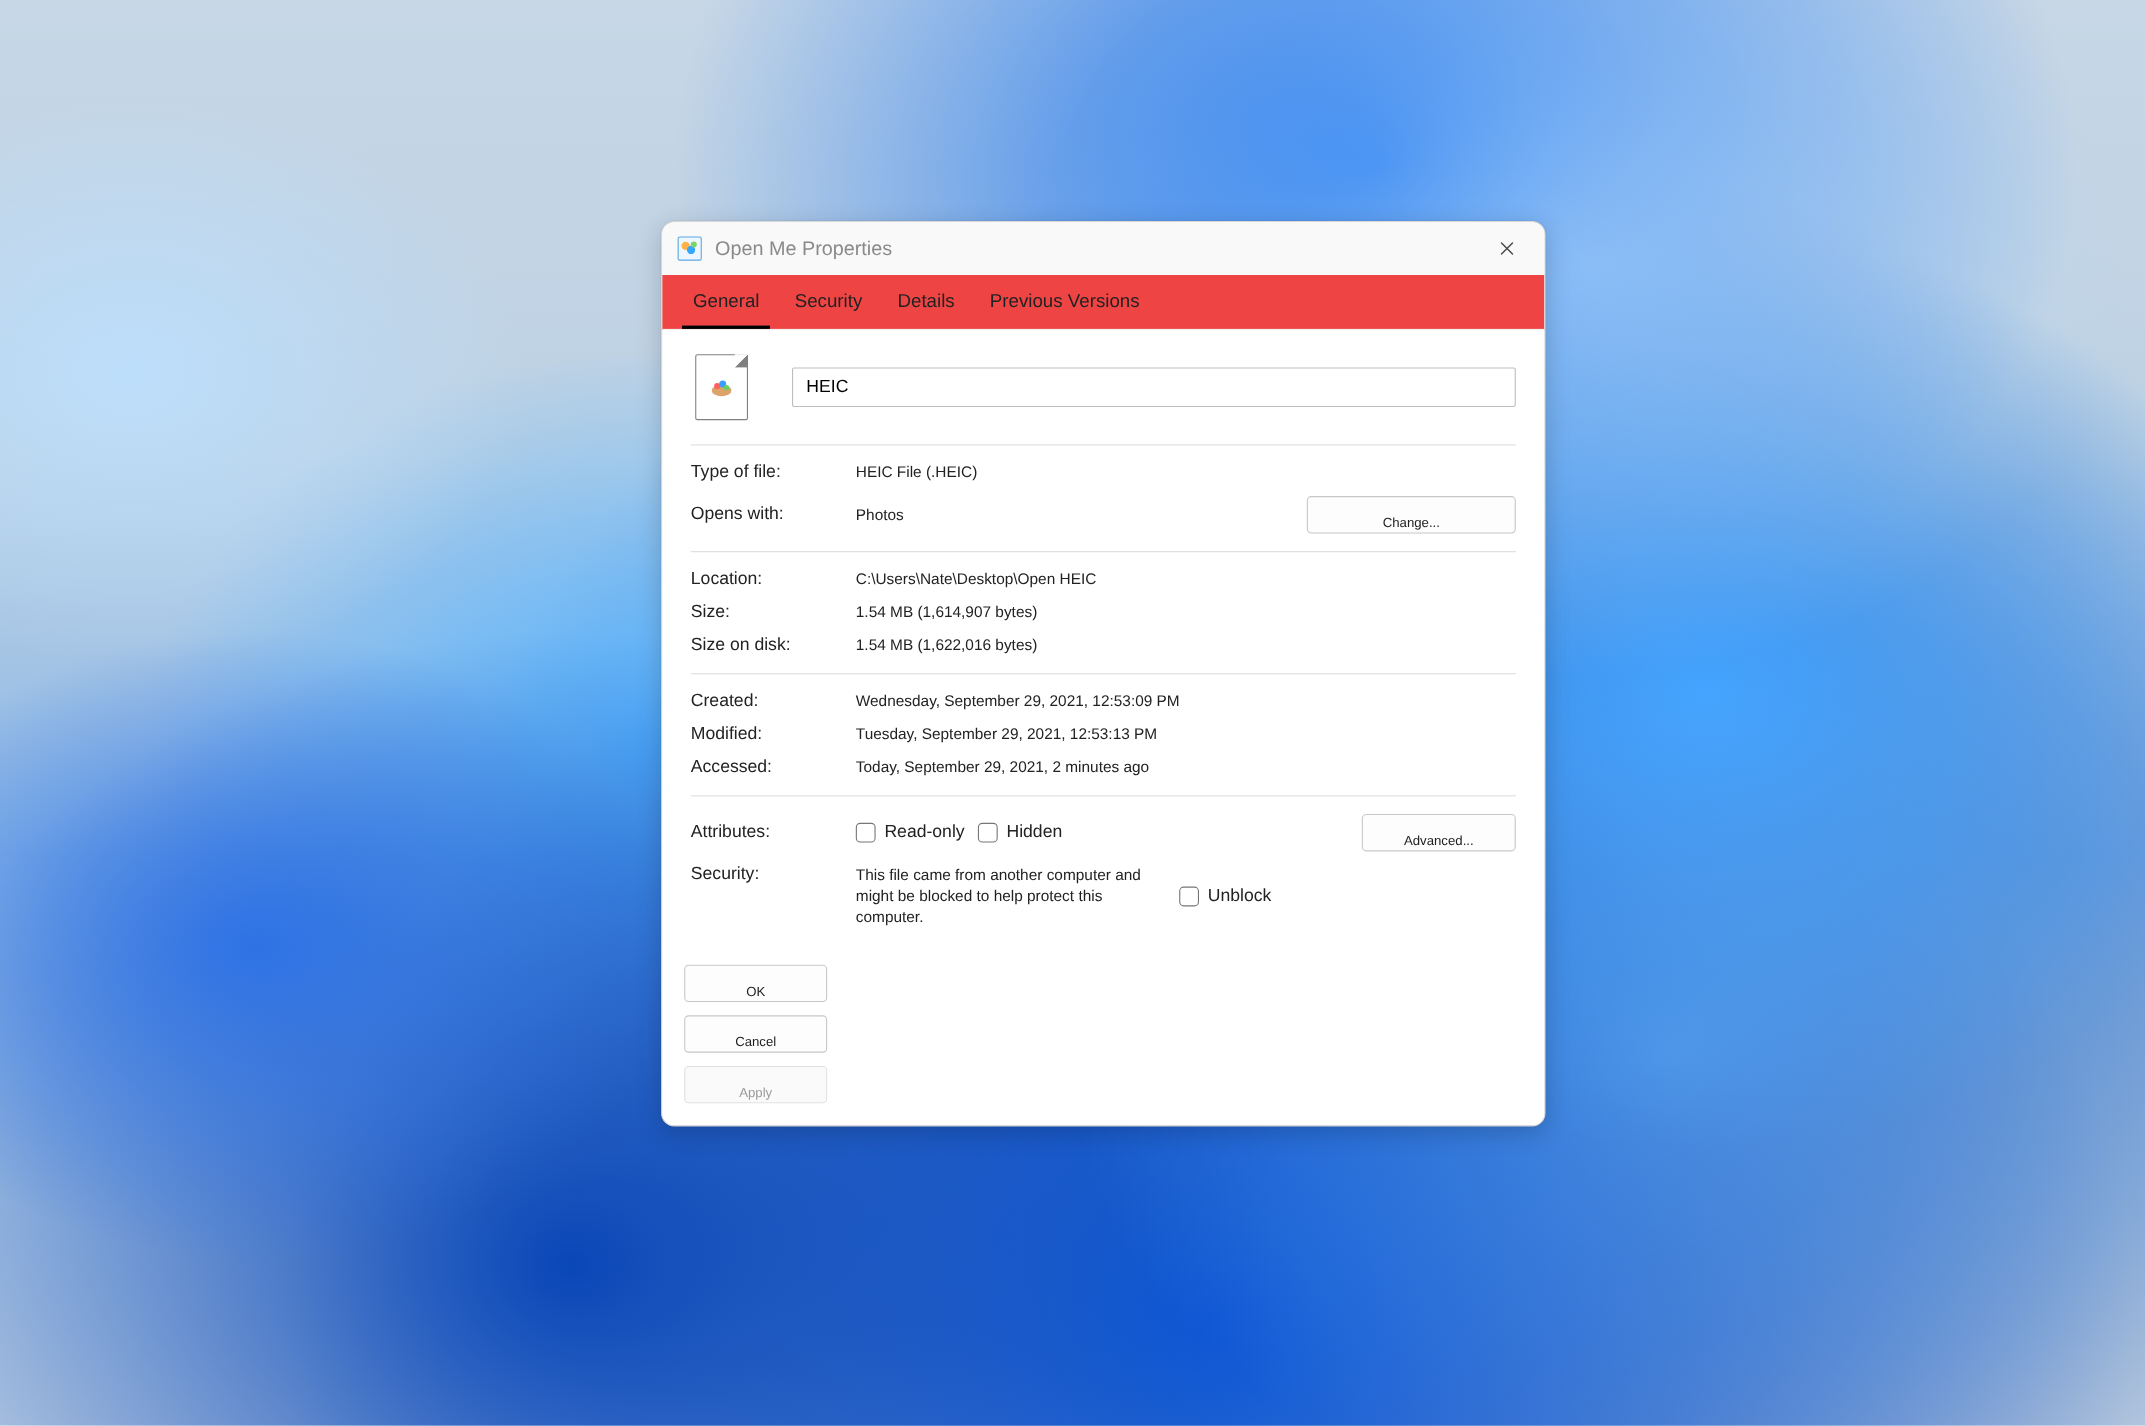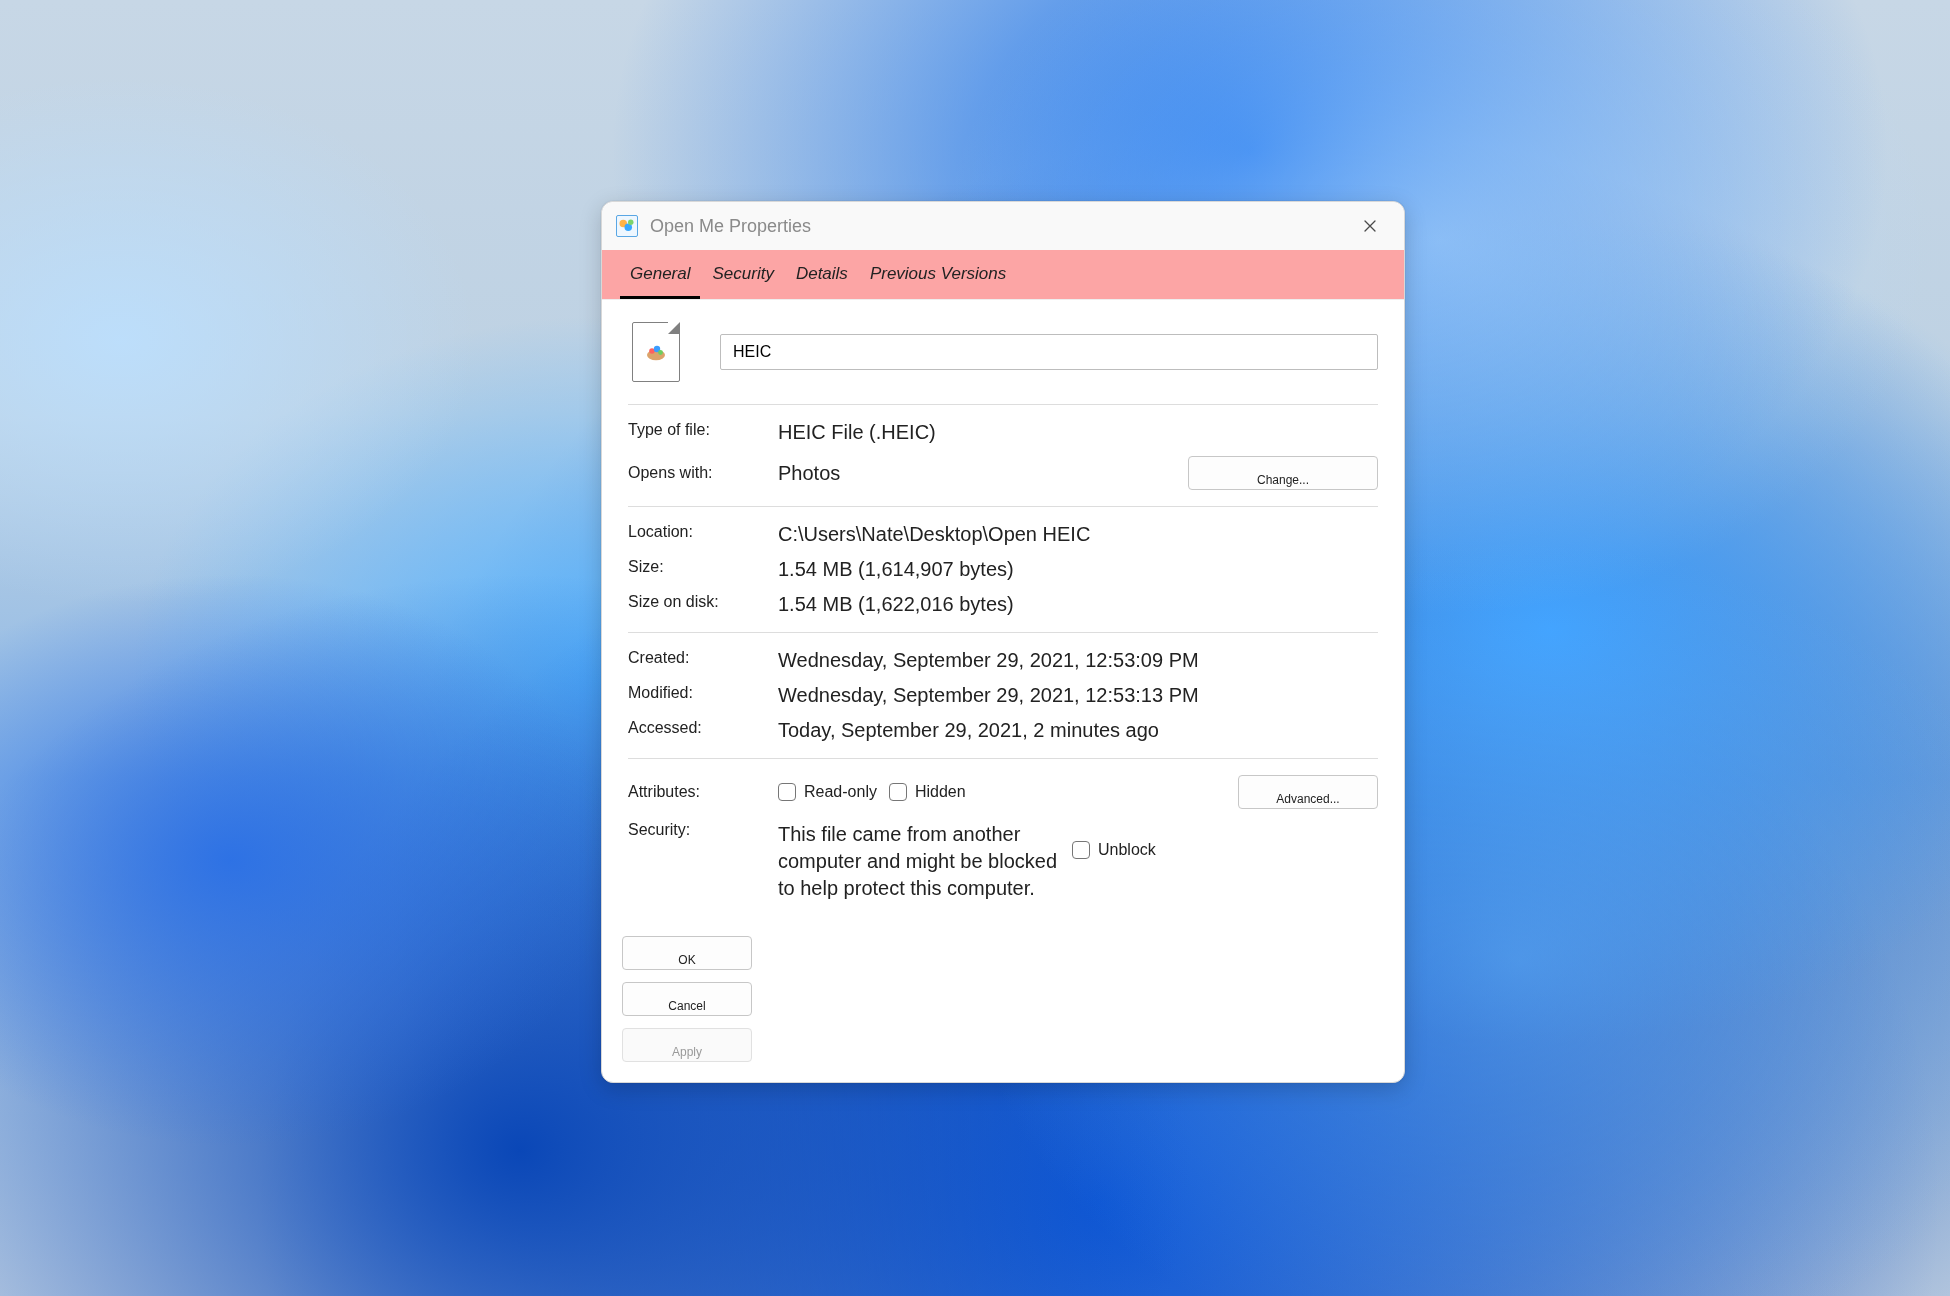--- a/index.html
+++ b/index.html
@@ -84,25 +84,24 @@
     height: 34px;
     display: flex;
     align-items: center;
     justify-content: center;
     border-radius: 6px;
     color: #4a4a4a;
   }
 
   .tabs {
     display: flex;
-    gap: 2px;
+    gap: 12px;
     padding: 4px 18px 0 18px;
-    background: #fca5a5;
+    background: #ef4444;
     border-bottom: 1px solid #eee;
-    font-style: italic;
   }
   .tab {
     padding: 10px 10px 12px 10px;
     font-size: 17px;
     color: #222;
     border-bottom: 3px solid transparent;
     cursor: default;
   }
   .tab.active { border-bottom-color: #000; font-weight: 400; }
 
@@ -110,21 +109,21 @@
     padding: 18px 26px 14px 26px;
   }
 
   .row {
     display: flex;
     align-items: flex-start;
     gap: 10px;
     padding: 6px 0;
   }
   .label { width: 140px; color: #222; font-size: 16px; }
-  .value { flex: 1; color: #222; font-size: 20px; word-break: break-word; }
+  .value { flex: 1; color: #222; font-size: 14px; word-break: break-word; }
 
   .divider { border: none; border-top: 1px solid #ddd; margin: 10px 0; }
 
   .file-head {
     display: flex;
     align-items: center;
     gap: 40px;
     padding: 4px 0 12px 0;
   }
   .file-icon {
@@ -281,21 +280,21 @@
     </div>
 
     <hr class="divider">
 
     <div class="row">
       <div class="label">Created:</div>
       <div class="value">Wednesday, September 29, 2021, 12:53:09 PM</div>
     </div>
     <div class="row">
       <div class="label">Modified:</div>
-      <div class="value">Wednesday, September 29, 2021, 12:53:13 PM</div>
+      <div class="value">Tuesday, September 29, 2021, 12:53:13 PM</div>
     </div>
     <div class="row">
       <div class="label">Accessed:</div>
       <div class="value">Today, September 29, 2021, 2 minutes ago</div>
     </div>
 
     <hr class="divider">
 
     <div class="row" style="align-items:center;">
       <div class="label">Attributes:</div>

